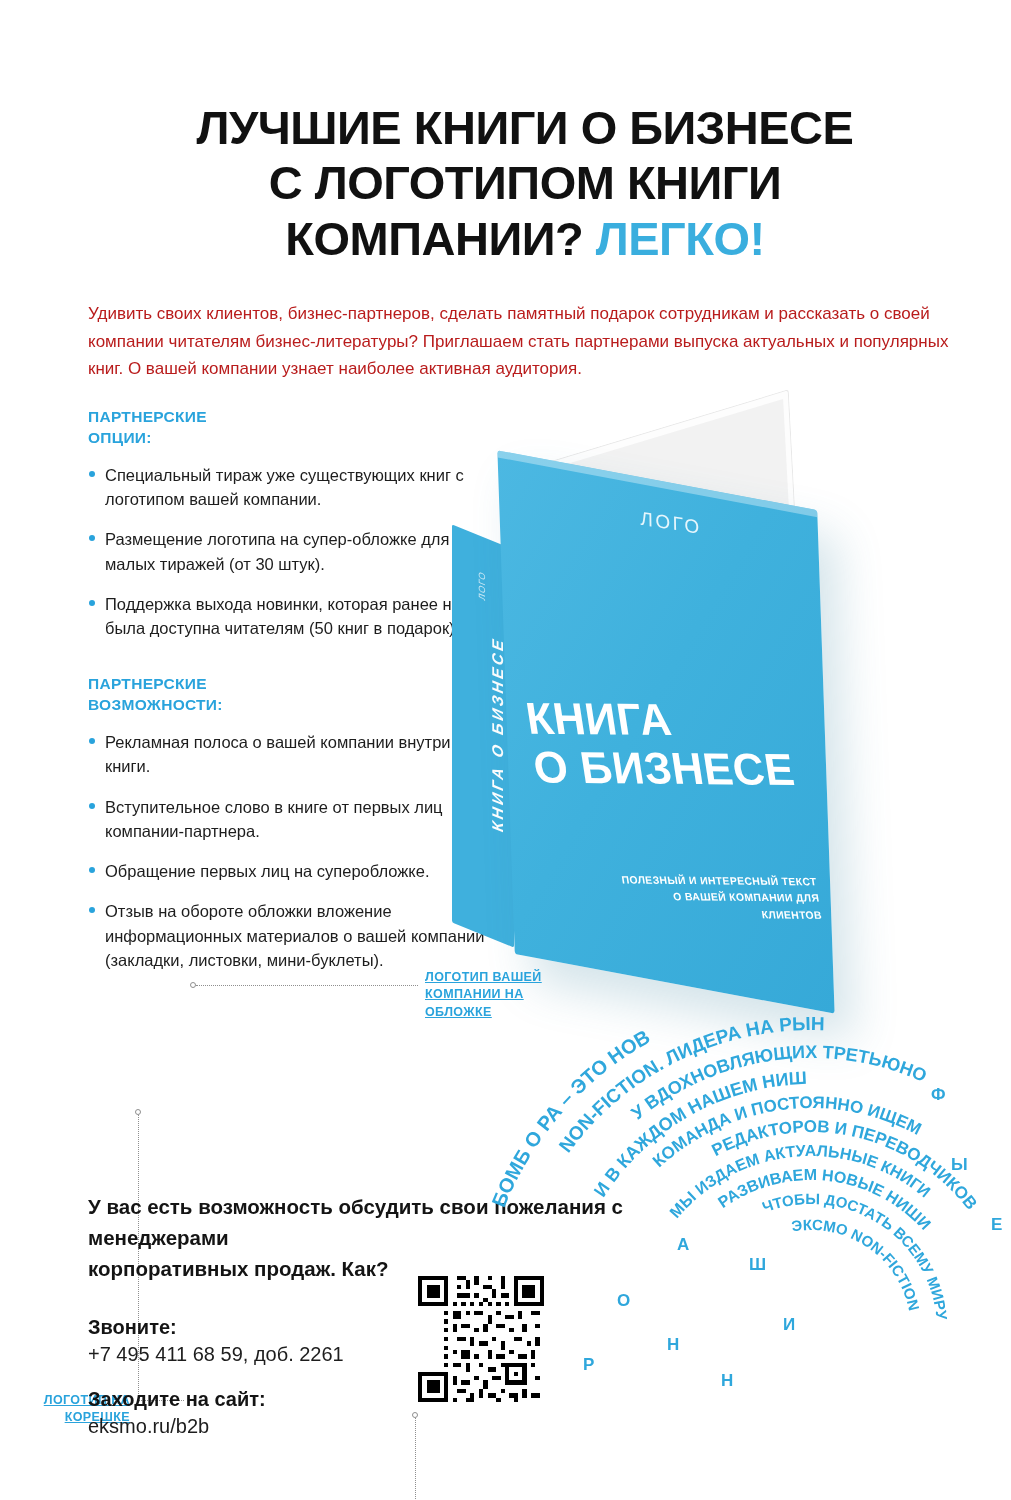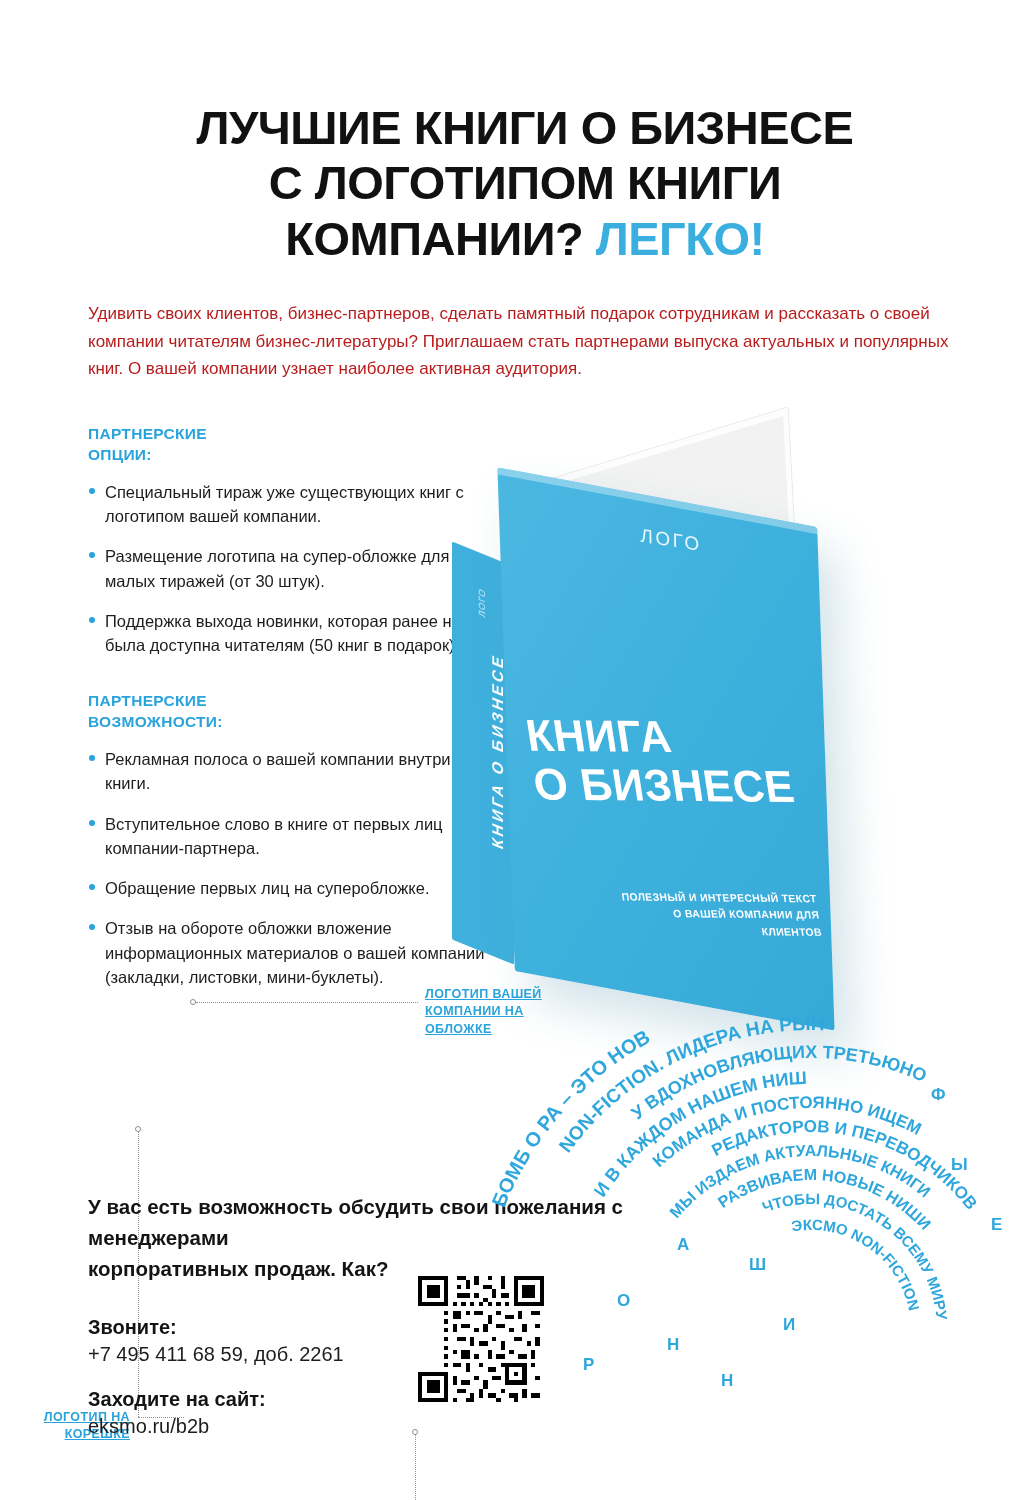--- a/index.html
+++ b/index.html
@@ -32,21 +32,21 @@
     margin: 34px 54px 0 88px;
     font-size: 17px;
     line-height: 1.62;
     color: #b91c1c;
     max-width: 870px;
   }
 
   
   .content {
     position: relative;
-    margin-top: 41px;
+    margin-top: 24px;
     padding: 0 0 0 88px;
     width: 100%;
   }
   .col-left { width: 400px; }
 
   .sec-title {
     color: #29a3dc;
     font-weight: bold;
     font-size: 15.5px;
     line-height: 1.35;

